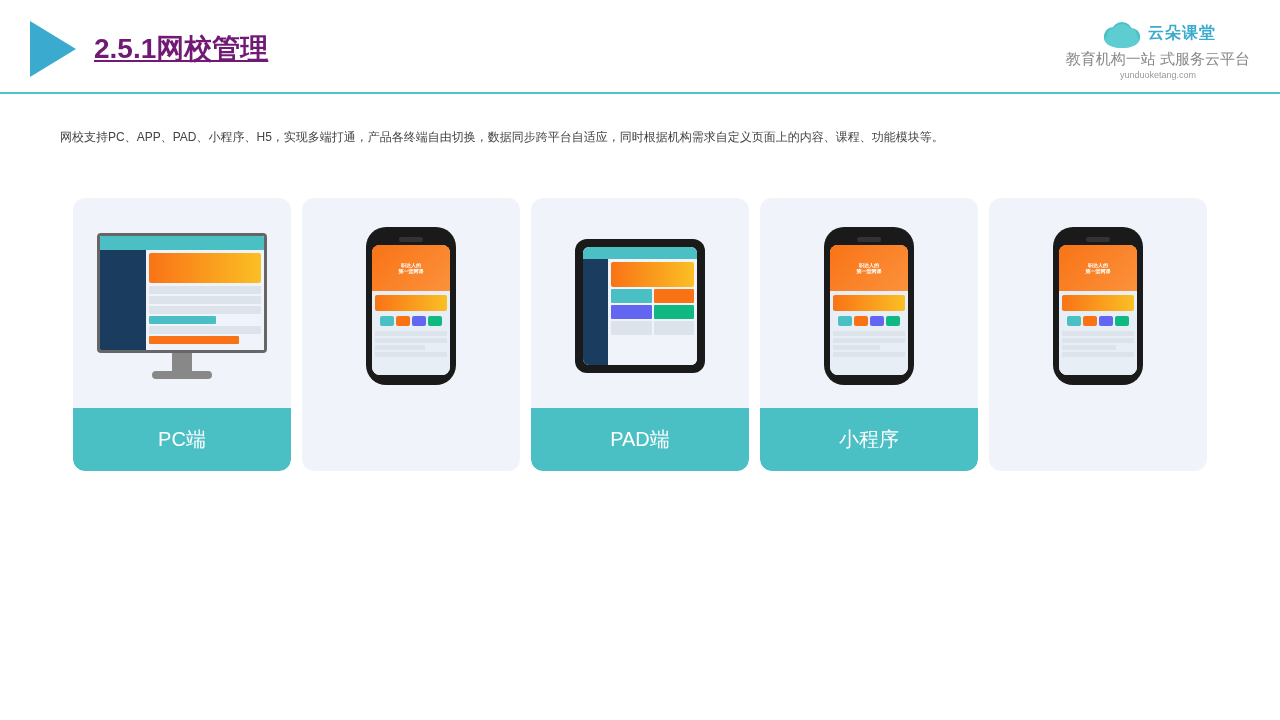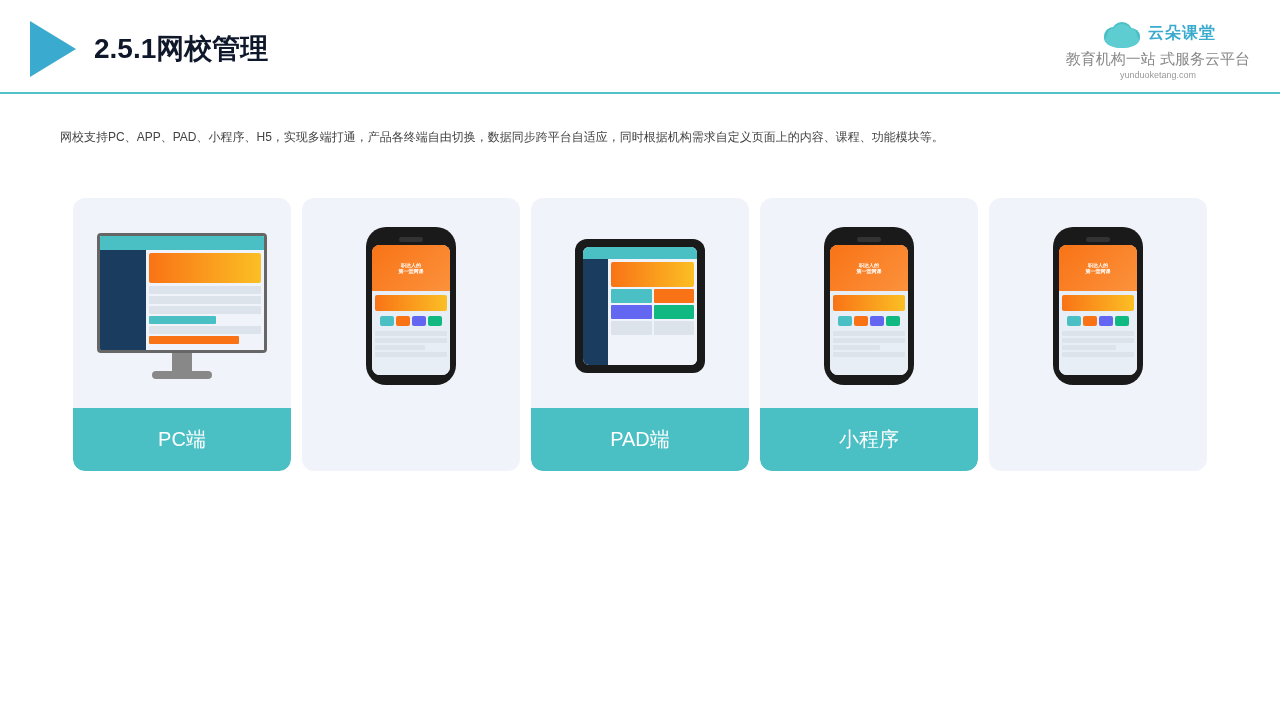--- a/index.html
+++ b/index.html
@@ -27,21 +27,22 @@
     .logo-triangle {
       width: 0;
       height: 0;
       border-top: 28px solid transparent;
       border-bottom: 28px solid transparent;
       border-left: 46px solid #3AABCE;
     }
     .page-title {
       font-size: 28px;
       font-weight: bold;
-      color: #0f172a;
+      color: #701a75;
+      text-decoration: underline;
     }
     .header-right {
       display: flex;
       flex-direction: column;
       align-items: center;
     }
     .brand-logo {
       display: flex;
       align-items: center;
       gap: 4px;

